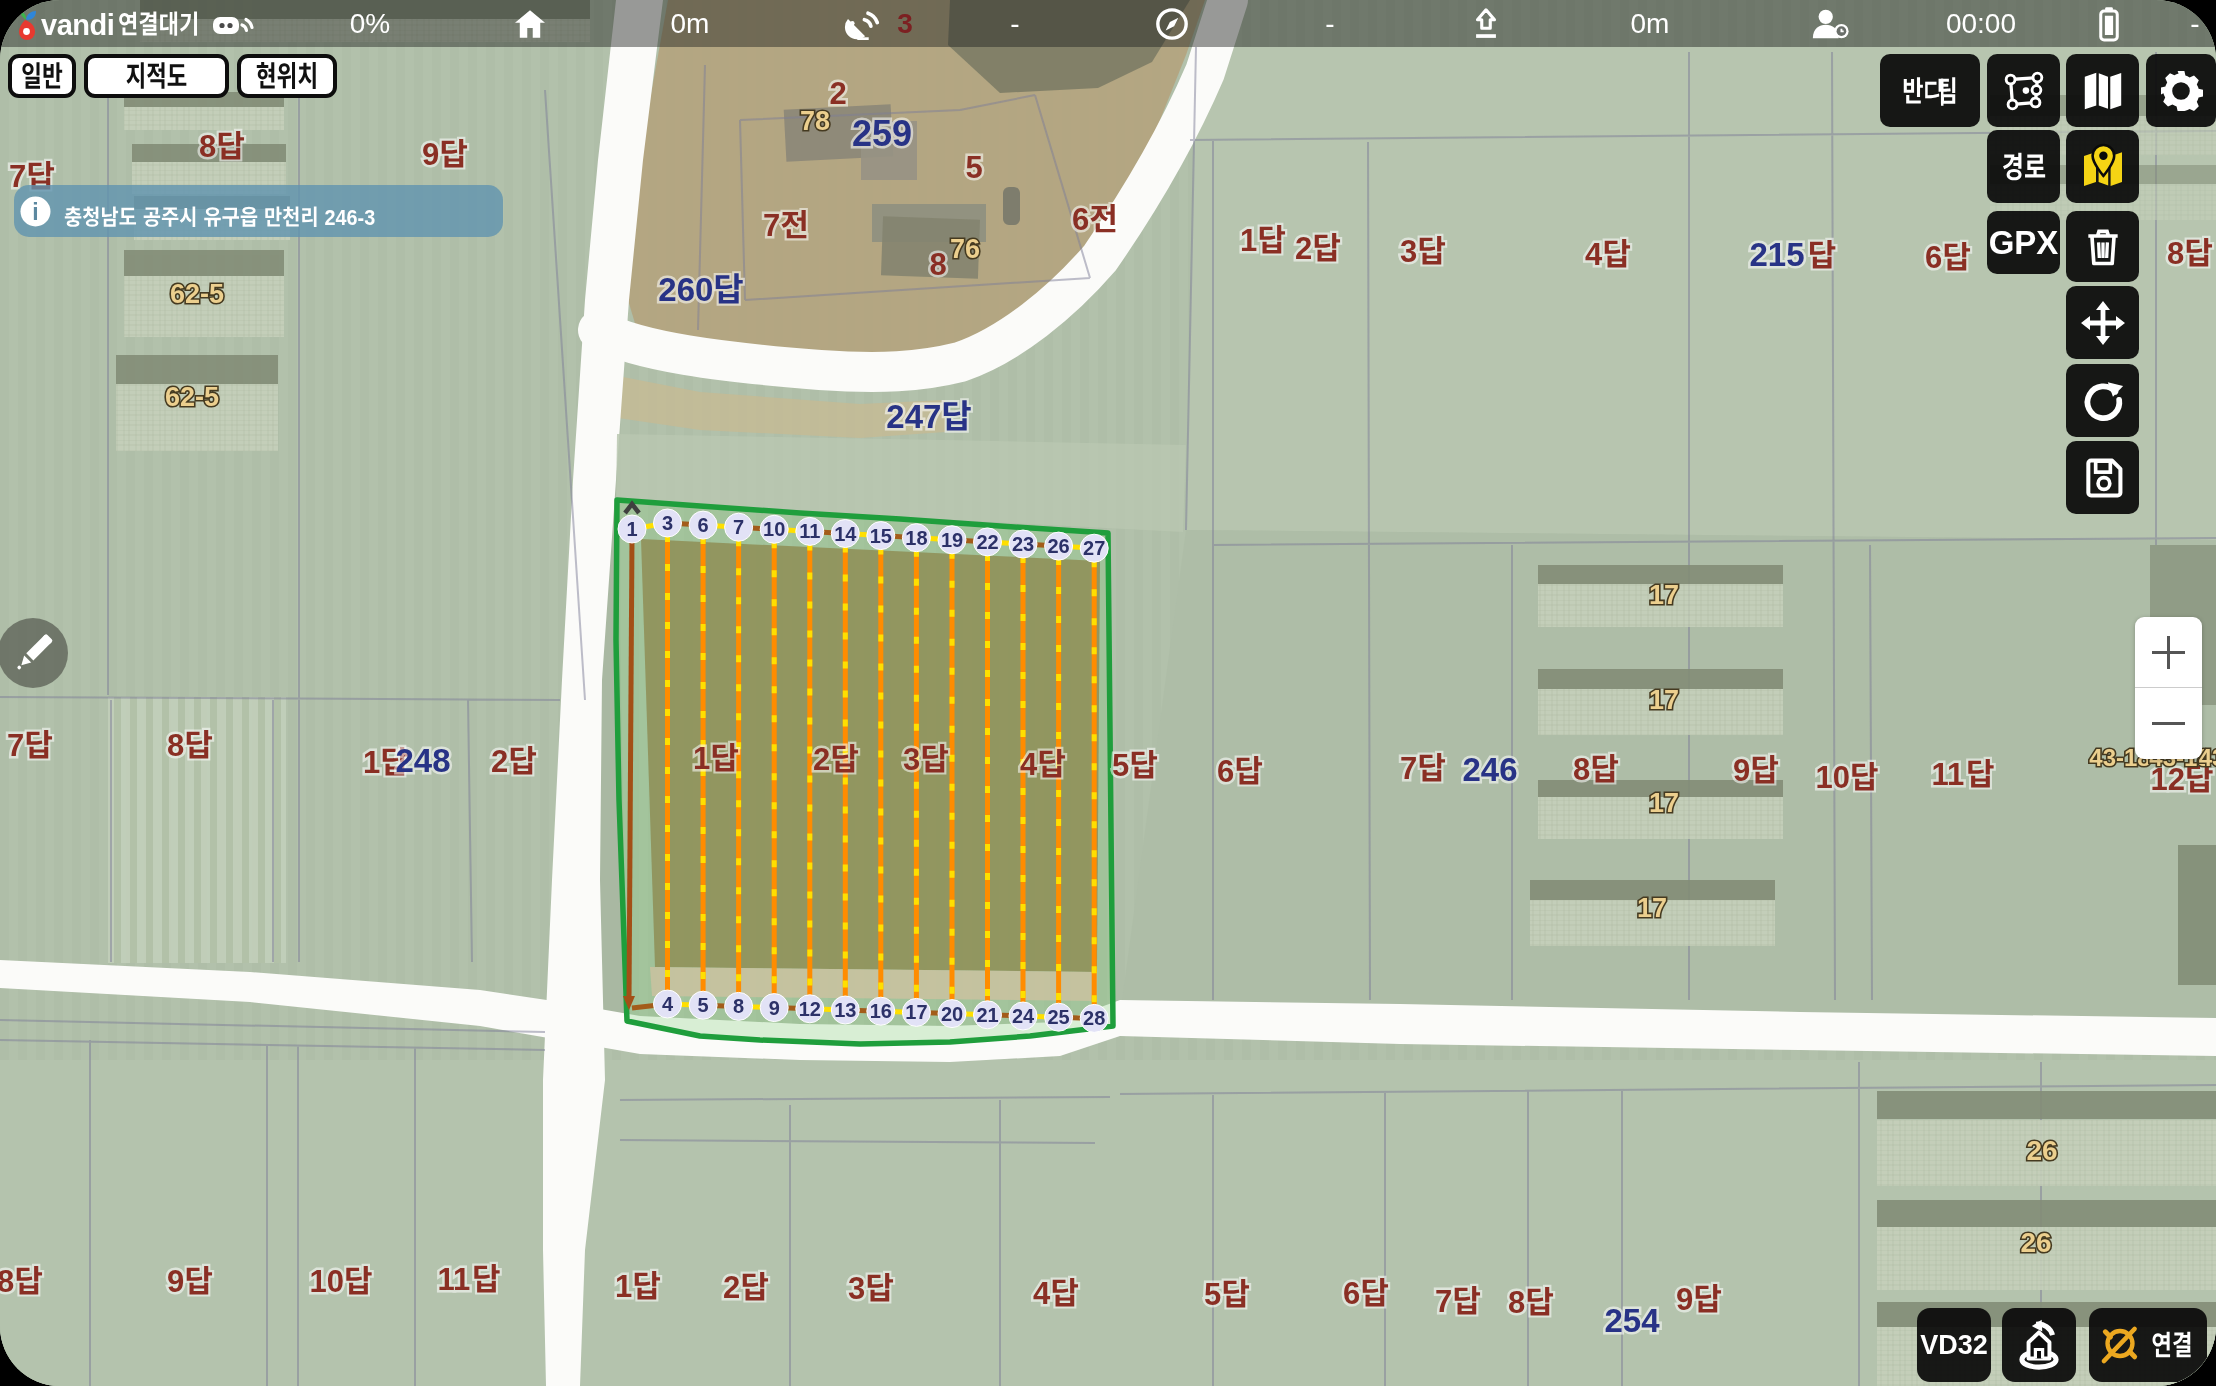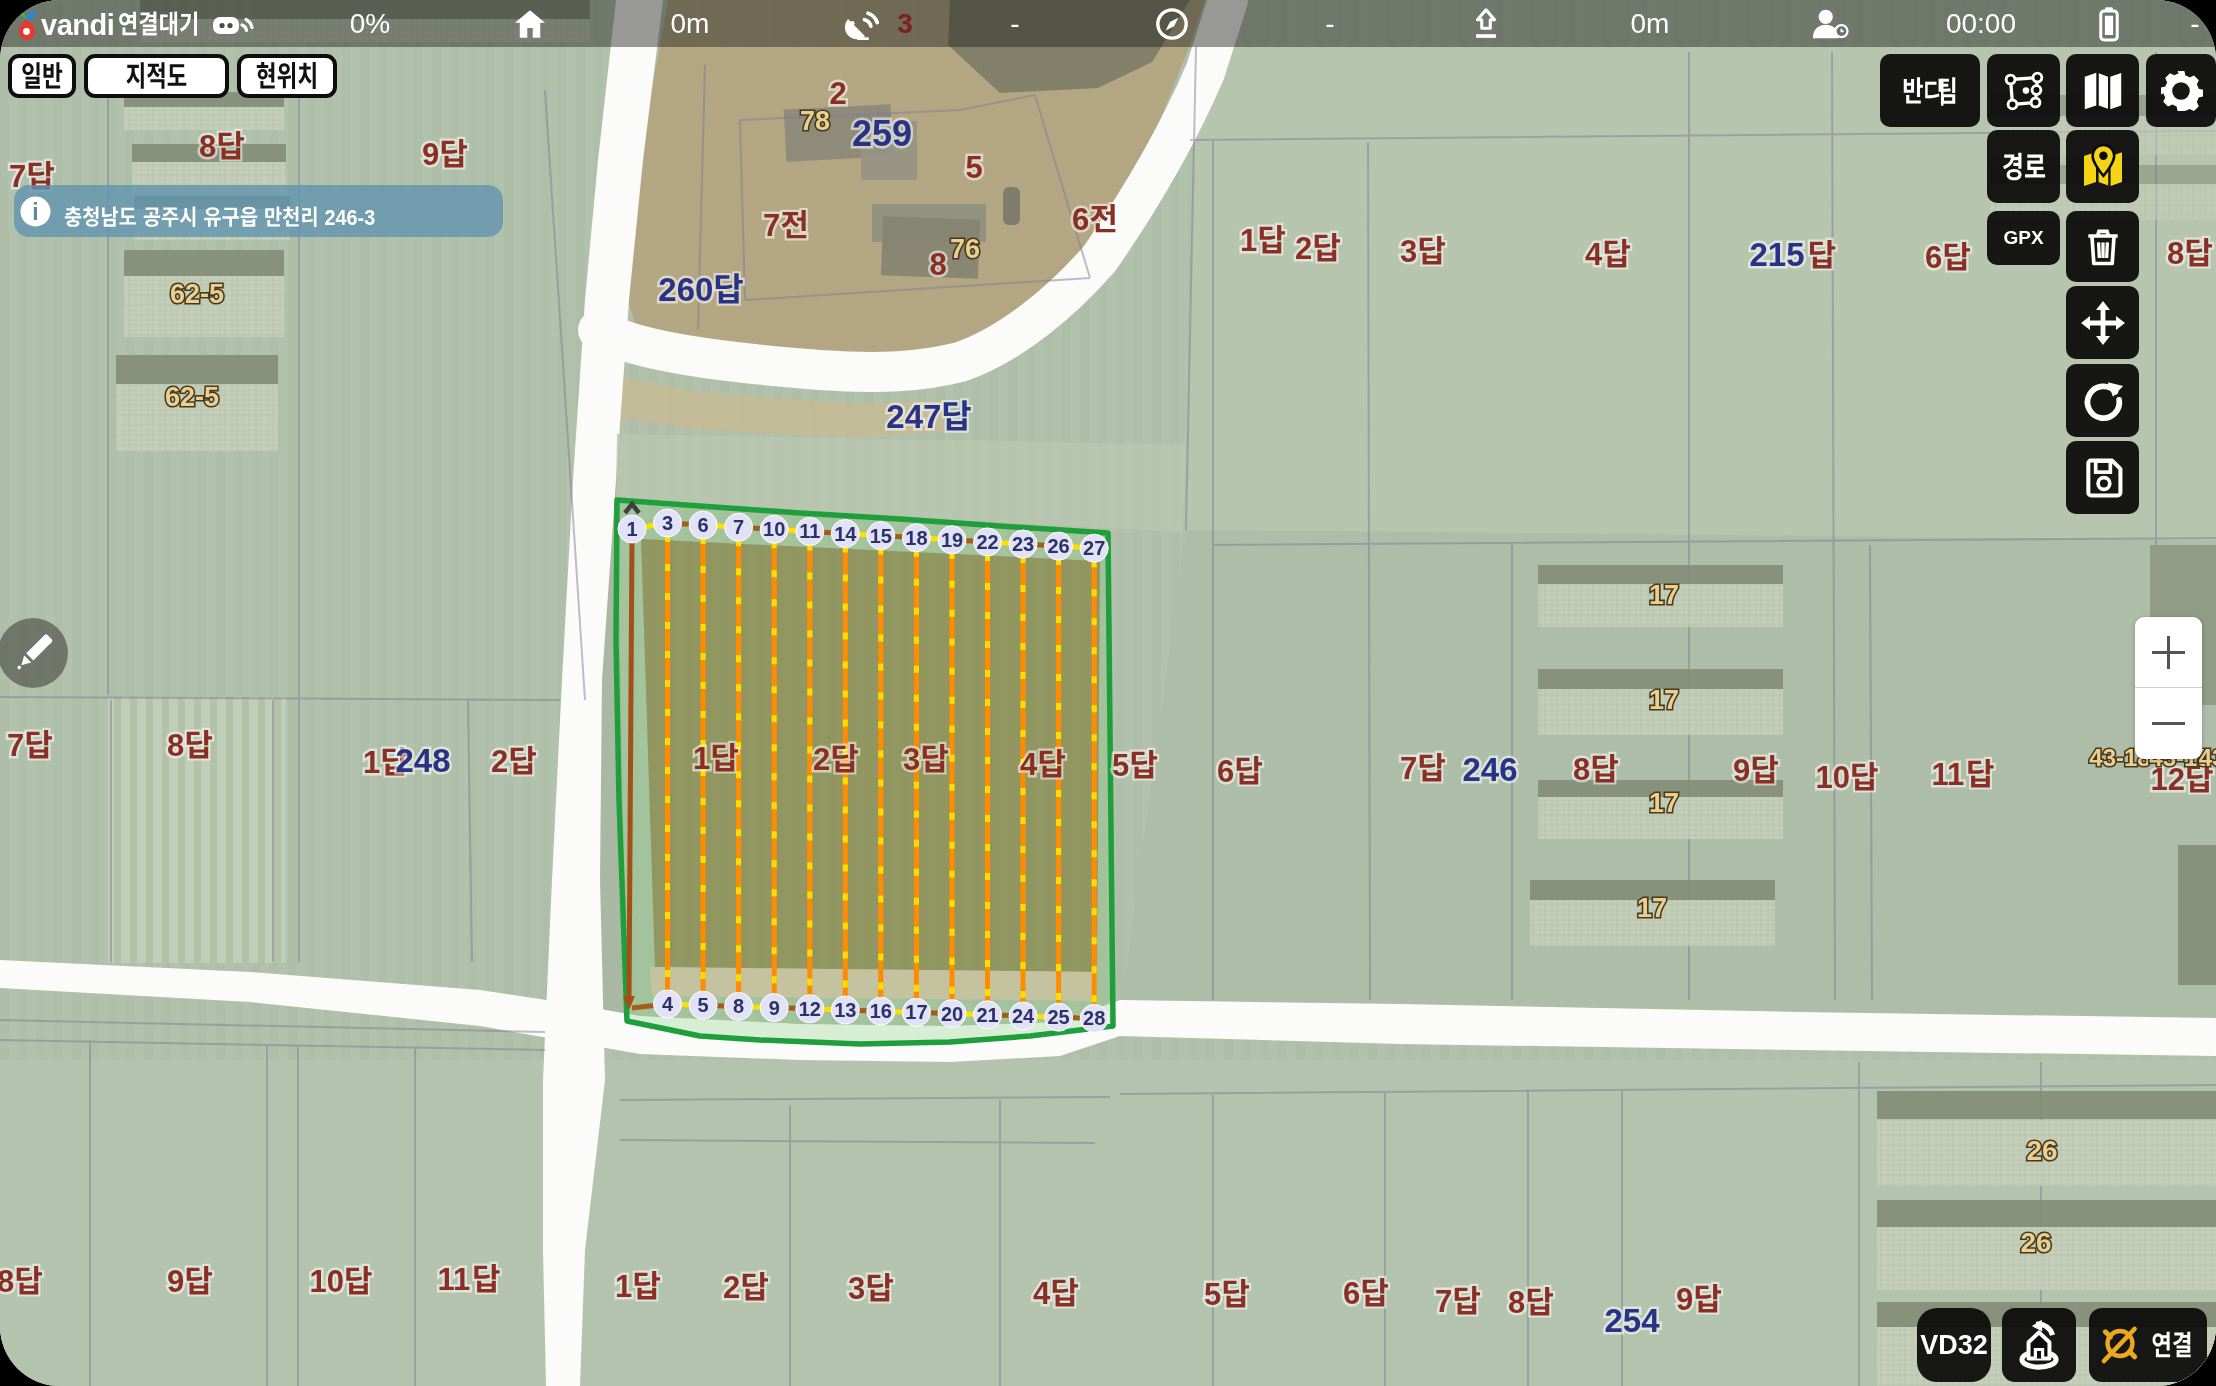--- a/index.html
+++ b/index.html
@@ -758,21 +758,21 @@
     </div>
 
 <div class="blk" style="left:2066px;top:130px;width:73px;height:73px">
       <svg width="48" height="48" viewBox="0 0 24 24">
 <path d="M2.5,6.5 L8.5,4.5 V19.5 L2.5,21.5 Z M9.8,4.7 L14.6,6.6 V21.3 L9.8,19.5 Z M15.8,6.6 L21.5,4.6 V19.5 L15.8,21.5 Z" fill="#f5d414"></path>
 <path d="M12.2,1 a5.4,5.4 0 0 1 5.4,5.4 c0,3.8 -5.4,10 -5.4,10 s-5.4,-6.2 -5.4,-10 A5.4,5.4 0 0 1 12.2,1 Z" fill="#f5d414" stroke="#0a0a0a" stroke-width="1.3"></path>
 <circle cx="12.2" cy="6.4" r="2.1" fill="#0a0a0a"></circle>
       </svg>
     </div>
 
-<div class="blk" style="left:1987px;top:211px;width:73px;height:54px;font-size:19px;font-weight:bold">GPX</div>
+<div class="blk" style="left:1987px;top:211px;width:73px;height:63px;font-size:33px;font-weight:bold">GPX</div>
 
 <div class="blk" style="left:2066px;top:211px;width:73px;height:71px">
       <svg width="44" height="44" viewBox="0 0 24 24">
 <path d="M4,6 H20 M9,6 L9.8,3.5 H14.2 L15,6" stroke="#fff" stroke-width="2" fill="none"></path>
 <path d="M6,6.5 L7,21 H17 L18,6.5" stroke="#fff" stroke-width="2" fill="none" stroke-linejoin="round"></path>
 <path d="M9.6,9.5 L10,18 M12,9.5 V18 M14.4,9.5 L14,18" stroke="#fff" stroke-width="1.8"></path>
       </svg>
     </div>
 
 <div class="blk" style="left:2066px;top:286px;width:73px;height:73px">
@@ -806,21 +806,21 @@
 <svg class="ov" style="left:-3px;top:616px" width="74" height="74" viewBox="0 0 74 74">
 <circle cx="36" cy="37" r="35" fill="rgba(100,106,94,0.85)"></circle>
 <g transform="rotate(45 36 37)">
         <rect x="31.5" y="16" width="10" height="26" fill="#fff"></rect>
 <rect x="31.5" y="14" width="10" height="6" rx="2" fill="#fff"></rect>
 <polygon points="31.5,45 41.5,45 36.5,54" fill="#fff"></polygon>
         <circle cx="36.5" cy="57" r="1.8" fill="#fff"></circle>
       </g>
     </svg>
 
-<div class="blk" style="left:1917px;top:1308px;width:74px;height:74px;border-radius:20px;font-size:27px;font-weight:bold">VD32</div>
+<div class="blk" style="left:1917px;top:1308px;width:74px;height:74px;border-radius:13px;font-size:27px;font-weight:bold">VD32</div>
 
 <div class="blk" style="left:2002px;top:1308px;width:74px;height:74px;border-radius:13px">
       <svg width="54" height="54" viewBox="0 0 30 30">
 <ellipse cx="15" cy="23" rx="9.5" ry="4.3" fill="none" stroke="#fff" stroke-width="2.8"></ellipse>
 <path d="M9.2,13.5 L15,8 L20.8,13.5 V22.5 H9.2 Z" fill="#0d0d0d" stroke="#fff" stroke-width="2.2" stroke-linejoin="round"></path>
 <path d="M13,22.5 V17.5 H17 V22.5" fill="#0d0d0d" stroke="#fff" stroke-width="1.8"></path>
 <path d="M22.5,9.5 A8,8 0 0 0 13.5,3.5" stroke="#fff" stroke-width="2.8" fill="none"></path>
 <polygon points="16.5,1 11,4.5 16.8,7.5" fill="#fff"></polygon>
       </svg>
     </div>

